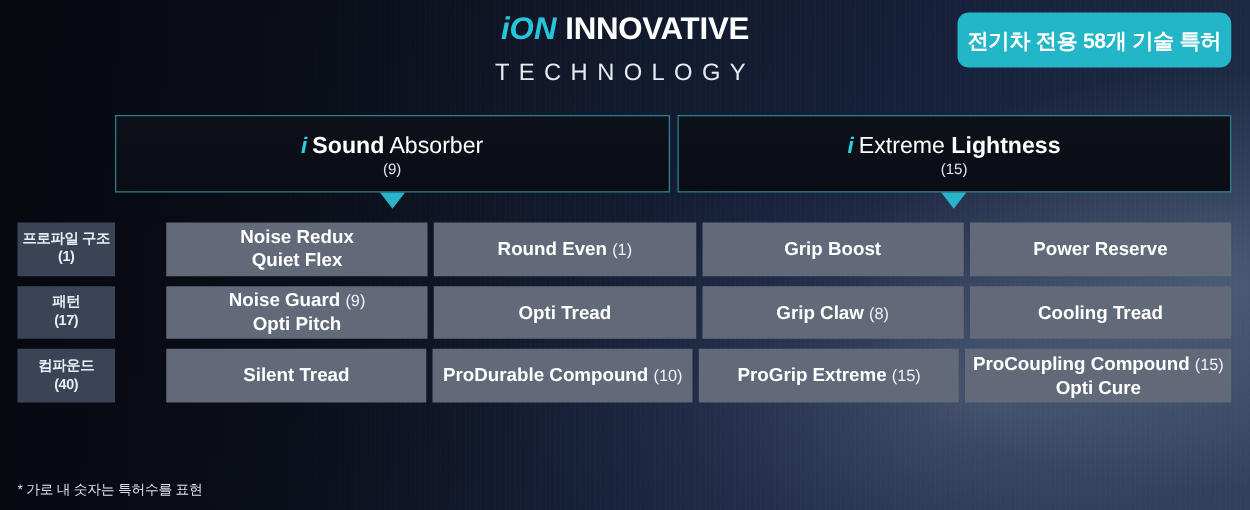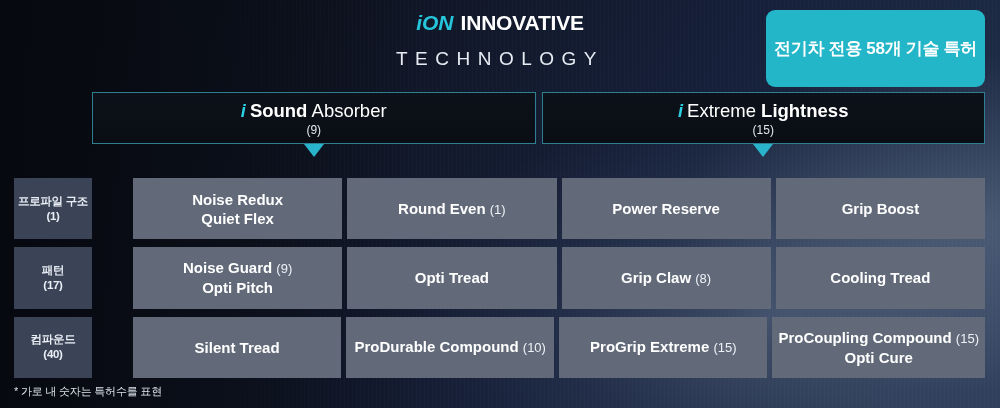--- a/index.html
+++ b/index.html
@@ -50,21 +50,21 @@
   }
 
   
   .logo-wrap {
     position: absolute;
     left: 0; right: 0; top: 6px;
     text-align: center;
     z-index: 4;
   }
   .logo-line1 {
-    font-size: 21px;
+    font-size: 25px;
     font-weight: bold;
     letter-spacing: .5px;
     line-height: 34px;
     white-space: nowrap;
   }
   .logo-ion {
     color: #25c6dc;
     font-style: italic;
     letter-spacing: 0px;
     margin-right: 7px;
@@ -76,41 +76,41 @@
     letter-spacing: 7.5px;
     line-height: 30px;
     margin-top: 4px;
     white-space: nowrap;
   }
 
   
   .badge {
     position: absolute;
     left: 766px; top: 10px;
-    width: 219px; height: 77px;
+    width: 219px; height: 44px;
     background: #23b5c8;
     border-radius: 9px;
     display: flex;
     align-items: center;
     justify-content: center;
     z-index: 5;
   }
   .badge-text {
     color: #ffffff;
     font-size: 17px;
     font-weight: bold;
     letter-spacing: -0.3px;
     white-space: nowrap;
   }
 
   
   .headers {
     position: absolute;
     left: 92px; top: 92px;
-    width: 893px; height: 52px;
+    width: 893px; height: 62px;
     display: flex;
     gap: 6px;
     z-index: 3;
   }
   .hcard {
     flex: 1 1 0;
     position: relative;
     background: linear-gradient(180deg, #0d1119 0%, #0a0d14 100%);
     border: 1px solid #2f7f93;
     display: flex;
@@ -148,21 +148,21 @@
     width: 0; height: 0;
     border-left: 10px solid transparent;
     border-right: 10px solid transparent;
     border-top: 13px solid #2ab4cc;
   }
 
   
   .grid {
     position: absolute;
     left: 14px; top: 178px;
-    width: 971px; height: 200px;
+    width: 971px; height: 144px;
     display: flex;
     flex-direction: column;
     gap: 8px;
     z-index: 3;
   }
   .grow {
     flex: 1 1 0;
     display: flex;
     gap: 5px;
   }
@@ -268,24 +268,24 @@
       </div>
       <div class="cellgroup">
         <div class="cell">
           <div class="cell-line"><span>Noise Redux</span> </div>
           <div class="cell-line"><span>Quiet Flex</span> </div>
         </div>
         <div class="cell">
           <div class="cell-line"><span>Round Even</span> <span class="cell-num">(1)</span></div>
         </div>
         <div class="cell">
+          <div class="cell-line"><span>Grip Boost</span> </div>
+        </div>
+        <div class="cell">
           <div class="cell-line"><span>Power Reserve</span> </div>
-        </div>
-        <div class="cell">
-          <div class="cell-line"><span>Grip Boost</span> </div>
         </div>
       </div>
     </div>
 
     <div class="grow">
       <div class="rowlabel">
         <span class="rl-name">패턴</span>
         <span class="rl-count">(17)</span>
       </div>
       <div class="cellgroup">

